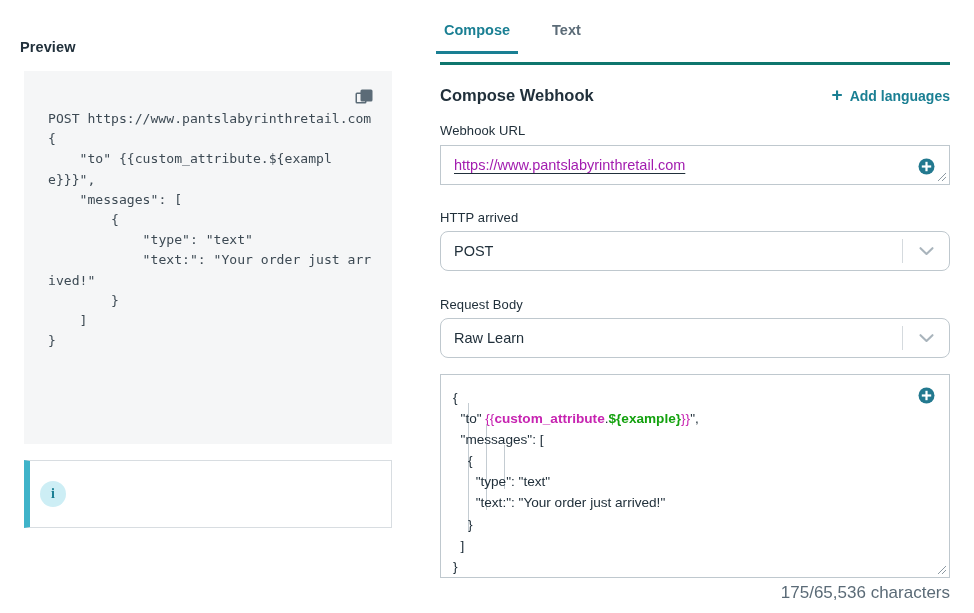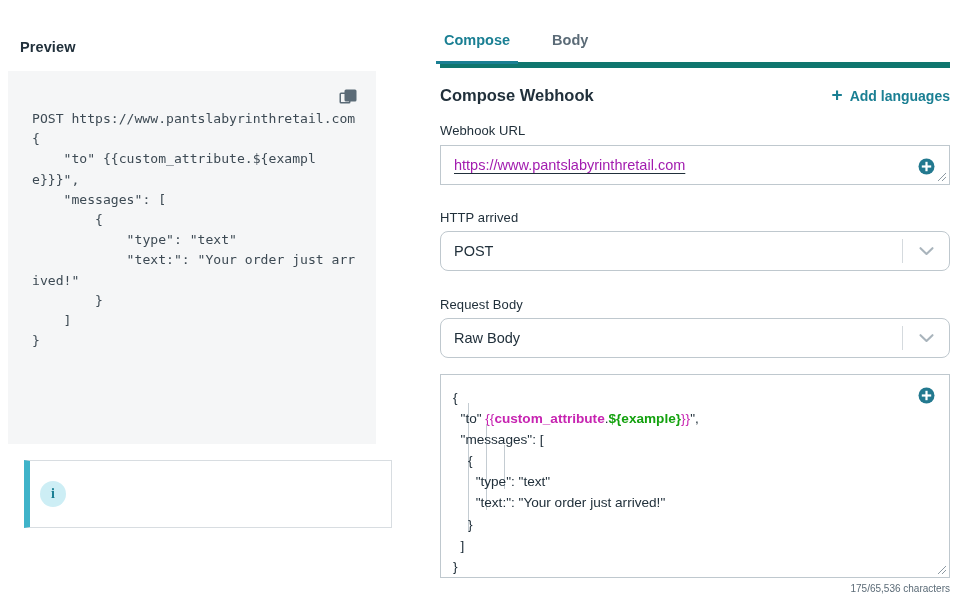--- a/index.html
+++ b/index.html
@@ -27,21 +27,21 @@
     position: absolute;
     left: 20px; top: 31px;
     font-size: 14.5px;
     font-weight: bold;
     letter-spacing: .1px;
     color: #21303b;
     margin-top: 8px;
   }
   .preview-box {
     position: absolute;
-    left: 8px; top: 71px;
+    left: 24px; top: 71px;
     width: 368px;
     height: 373px;
     background: #f5f6f7;
     box-sizing: border-box;
   }
   .copy-icon {
     position: absolute;
     right: 16px; top: 16px;
     width: 22px; height: 22px;
   }
@@ -108,23 +108,23 @@
     position: absolute;
     left: 440px; top: 0;
     width: 510px;
     height: 613px;
   }
   .tabs {
     position: absolute;
     left: 0; top: 22px;
     width: 510px;
     height: 40px;
-    border-bottom: 6px solid #0f766e;
-    display: flex;
-    align-items: flex-end;
+    border-bottom: 3px solid #0f766e;
+    display: flex;
+    align-items: flex-start;
   }
   .tab {
     font-size: 14.5px;
     font-weight: bold;
     color: #5b6b77;
     padding: 0 4px 14px 4px;
     margin-right: 34px;
     cursor: pointer;
     position: relative;
     top: 0;
@@ -258,21 +258,21 @@
   .tk-brace  { color: #c724b1; }
   .tk-attr   { color: #c724b1; font-weight: bold; }
   .tk-dot    { color: #21303b; }
   .tk-var    { color: #13a10e; font-weight: bold; }
 
   .char-count {
     position: absolute;
     right: 0; top: 583px;
     width: 510px;
     text-align: right;
-    font-size: 10px;
+    font-size: 17px;
     color: #5b6b77;
   }
 </style>
 </head>
 <body>
 
 <div class="left-pane">
 
   <div class="preview-title">Preview</div>
 
@@ -301,21 +301,21 @@
       <span>i</span>
     </div>
   </div>
 
 </div>
 
 <div class="right-pane">
 
   <div class="tabs">
     <div class="tab active">Compose</div>
-    <div class="tab">Body</div>
+    <div class="tab">Text</div>
   </div>
 
   <div class="section-head">
     <div class="section-title">Compose Webhook</div>
     <div class="add-languages">
       <span class="plus-glyph">+</span>
       <span>Add languages</span>
     </div>
   </div>
 
@@ -340,21 +340,21 @@
     <div class="select-divider"></div>
     <div class="chevron">
       <svg width="15" height="10" viewBox="0 0 15 10">
           <path d="M1.5 2.2 7.5 8l6-5.8" stroke="#a9b4bc" stroke-width="2.1" fill="none" stroke-linecap="round" stroke-linejoin="round"></path>
         </svg>
     </div>
   </div>
 
   <div class="field-label" style="top:297px">Request Body</div>
   <div class="select-box" style="top:318px">
-    <span class="select-value">Raw Body</span>
+    <span class="select-value">Raw Learn</span>
     <div class="select-divider"></div>
     <div class="chevron">
       <svg width="15" height="10" viewBox="0 0 15 10">
           <path d="M1.5 2.2 7.5 8l6-5.8" stroke="#a9b4bc" stroke-width="2.1" fill="none" stroke-linecap="round" stroke-linejoin="round"></path>
         </svg>
     </div>
   </div>
 
   <div class="body-editor">
     <div class="indent-guides">

